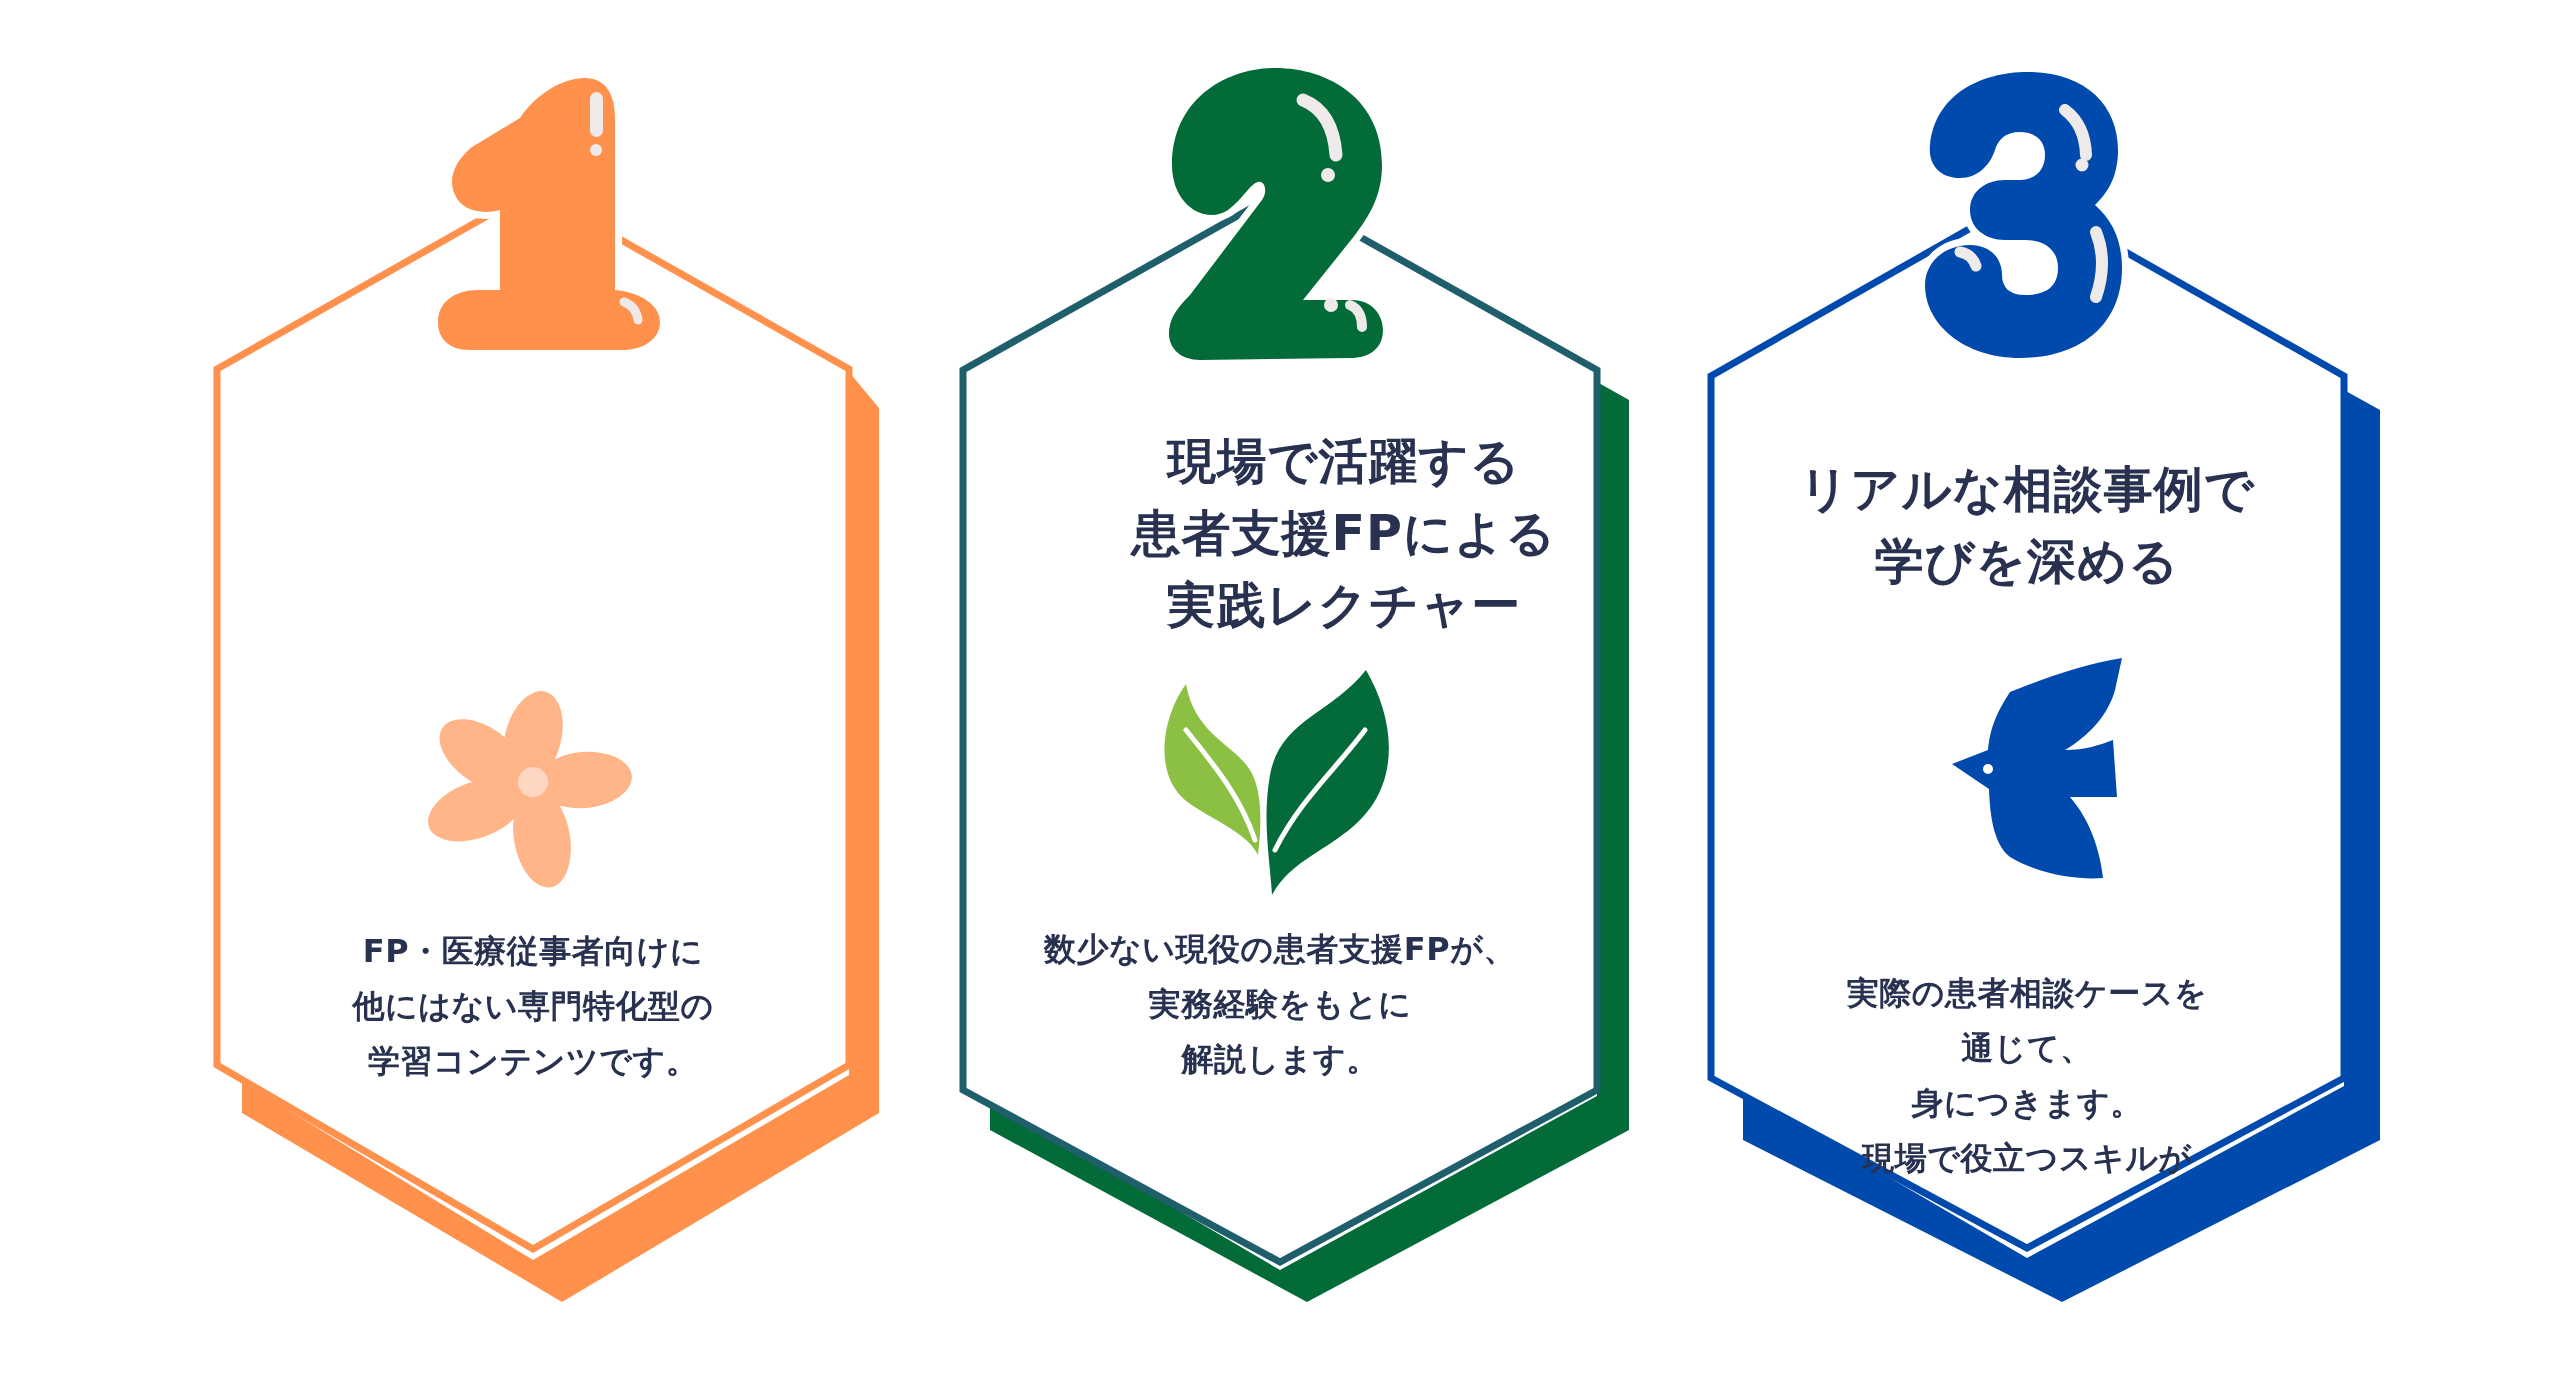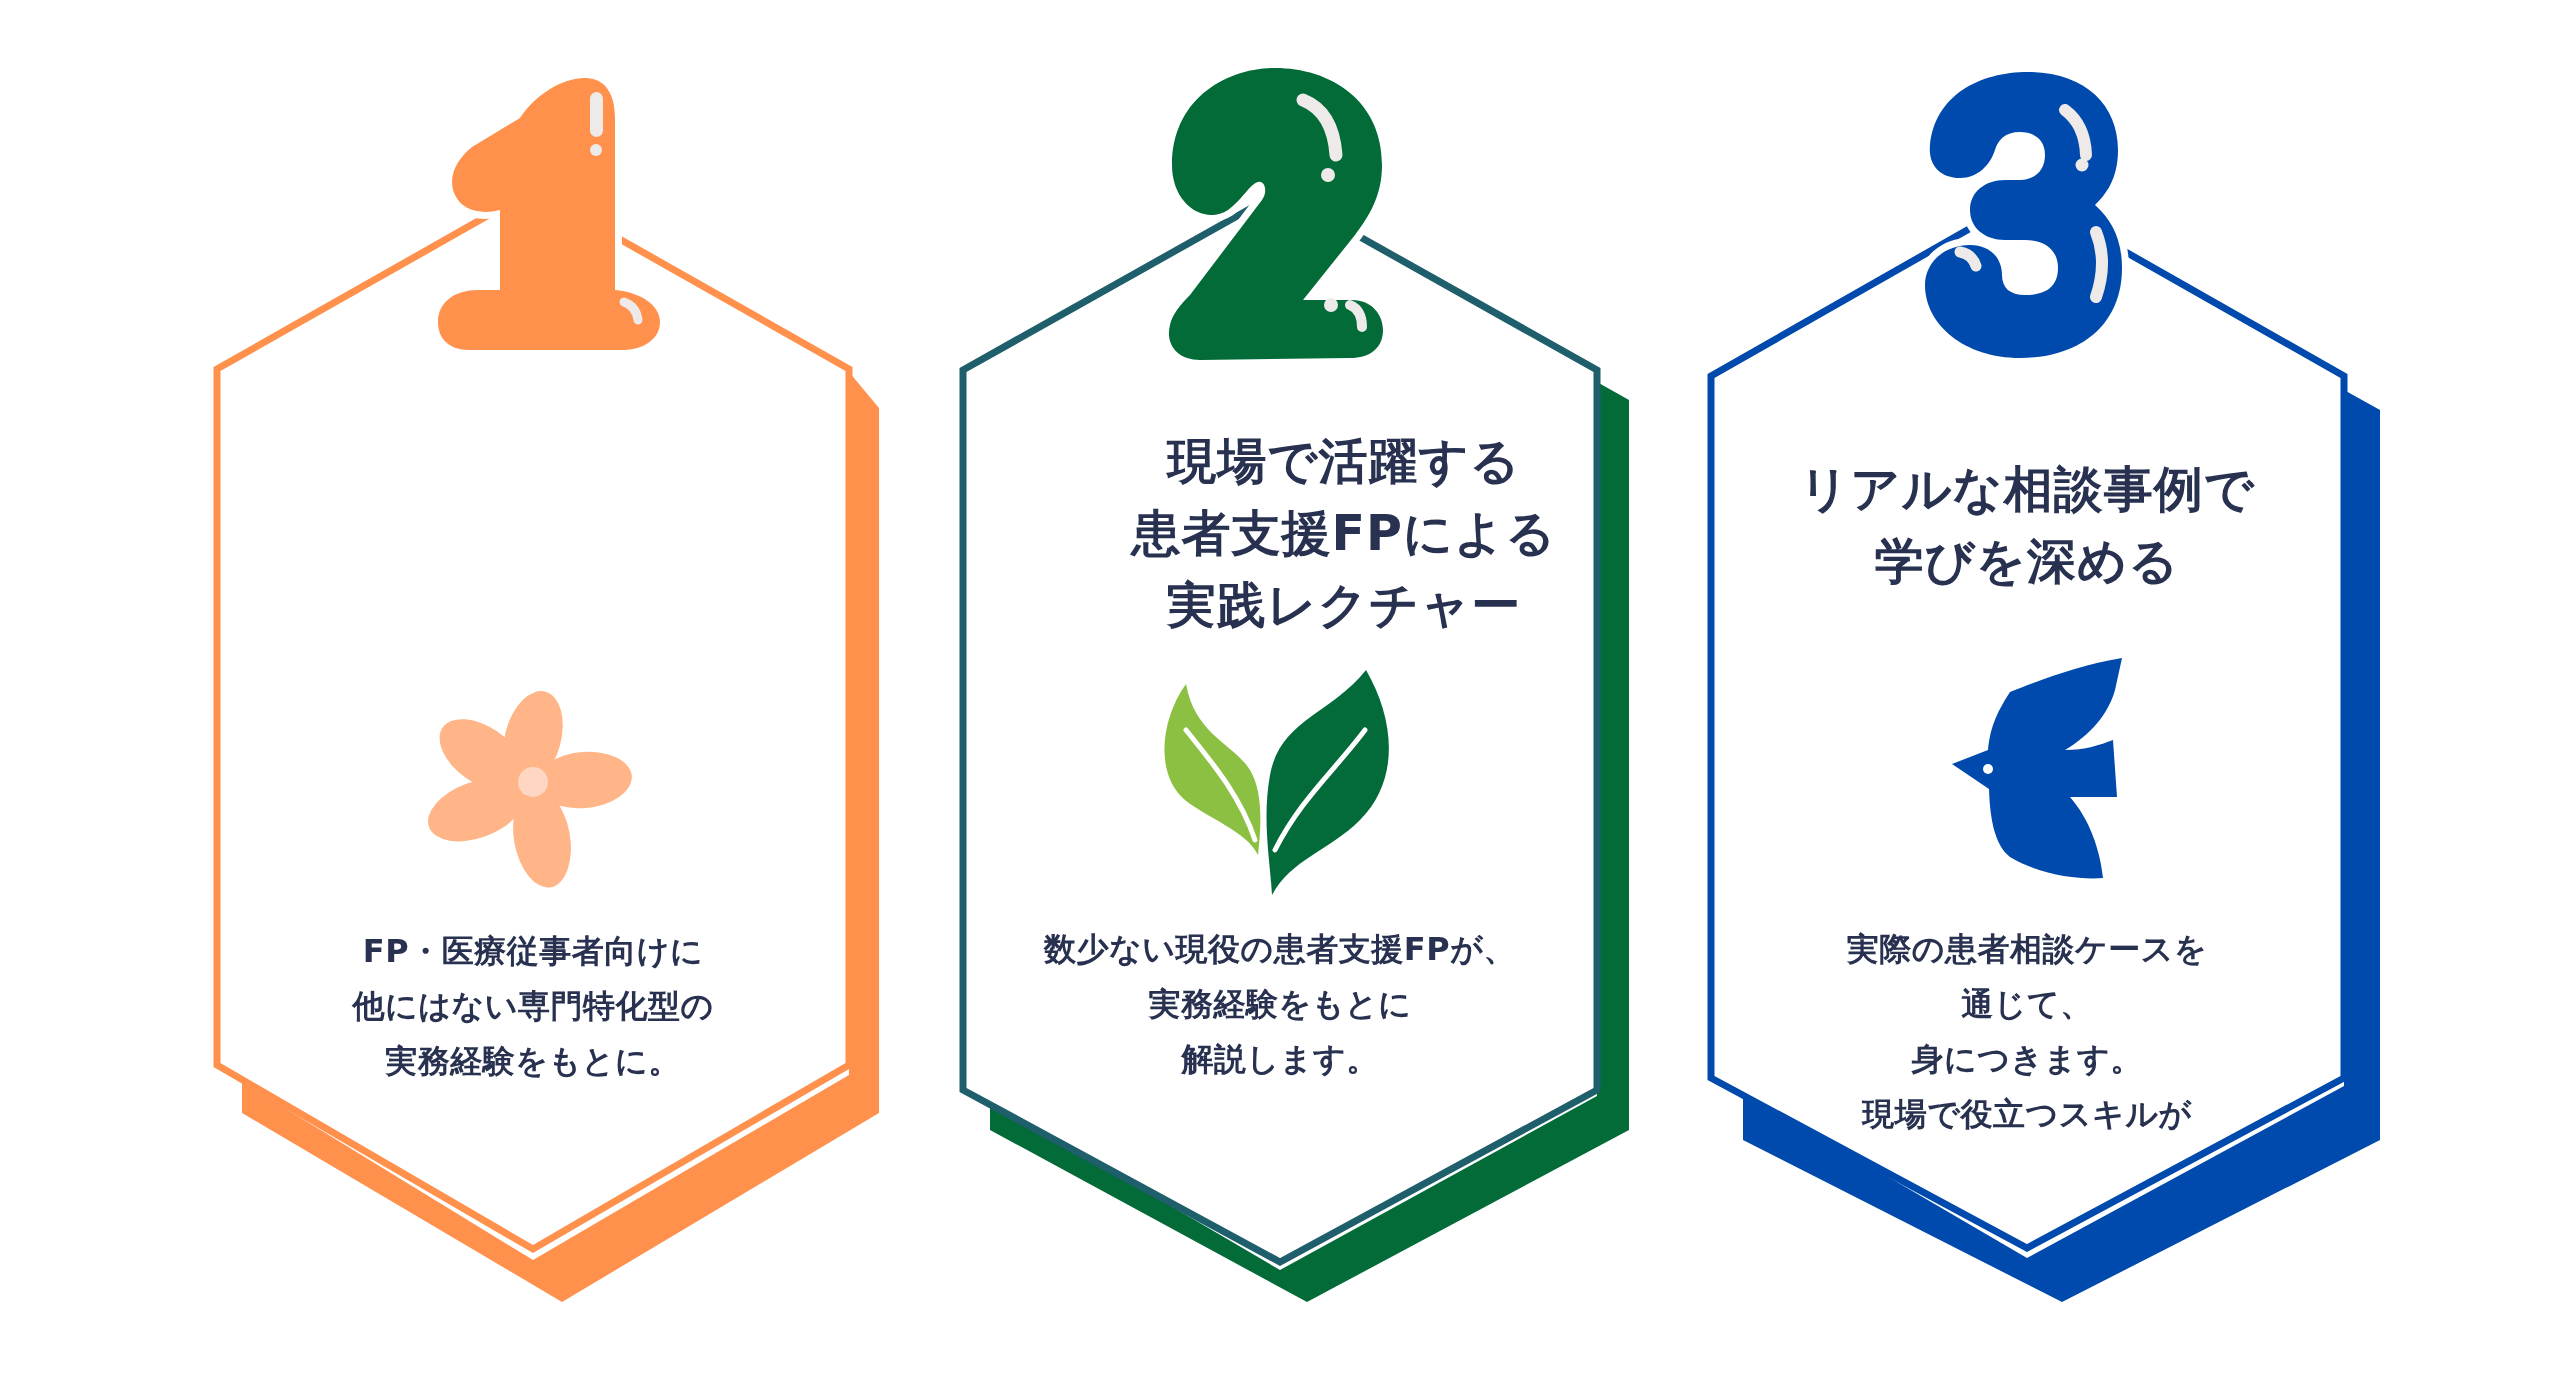--- a/index.html
+++ b/index.html
@@ -79,38 +79,38 @@
 
     <g>
       <path d="M2122,658 C 2080,665 2040,680 2010,692 C 1995,715 1990,730 1988,750 L 1952,764 L 1989,789 C 1990,820 1995,845 2010,857 C 2040,875 2080,880 2103,878 C 2100,850 2090,820 2070,797 L 2117,797 L 2113,740 C 2100,745 2085,750 2065,750 C 2090,735 2108,715 2115,690 Z" fill="#004aad"></path>
       <circle cx="1988" cy="769" r="5" fill="#ffffff"></circle>
     </g>
   </svg>
 
   <div class="text-block body-text" style="left:533px; top:924px;">
     <span class="line">FP・医療従事者向けに</span>
     <span class="line">他にはない専門特化型の</span>
-    <span class="line">実務経験をもとに。</span>
+    <span class="line">学習コンテンツです。</span>
   </div>
 
   <div class="text-block title" style="left:1344px; top:426px;">
     <span class="line">現場で活躍する</span>
     <span class="line">患者支援FPによる</span>
     <span class="line">実践レクチャー</span>
   </div>
   <div class="text-block body-text" style="left:1280px; top:922px;">
     <span class="line">数少ない現役の患者支援FPが、</span>
     <span class="line">実務経験をもとに</span>
     <span class="line">解説します。</span>
   </div>
 
   <div class="text-block title" style="left:2027px; top:454px;">
     <span class="line">リアルな相談事例で</span>
     <span class="line">学びを深める</span>
   </div>
-  <div class="text-block body-text" style="left:2027px; top:922px;">
+  <div class="text-block body-text" style="left:2027px; top:966px;">
     <span class="line">実際の患者相談ケースを</span>
     <span class="line">通じて、</span>
     <span class="line">身につきます。</span>
     <span class="line">現場で役立つスキルが</span>
   </div>
 
 </div>
 
 </body></html>

